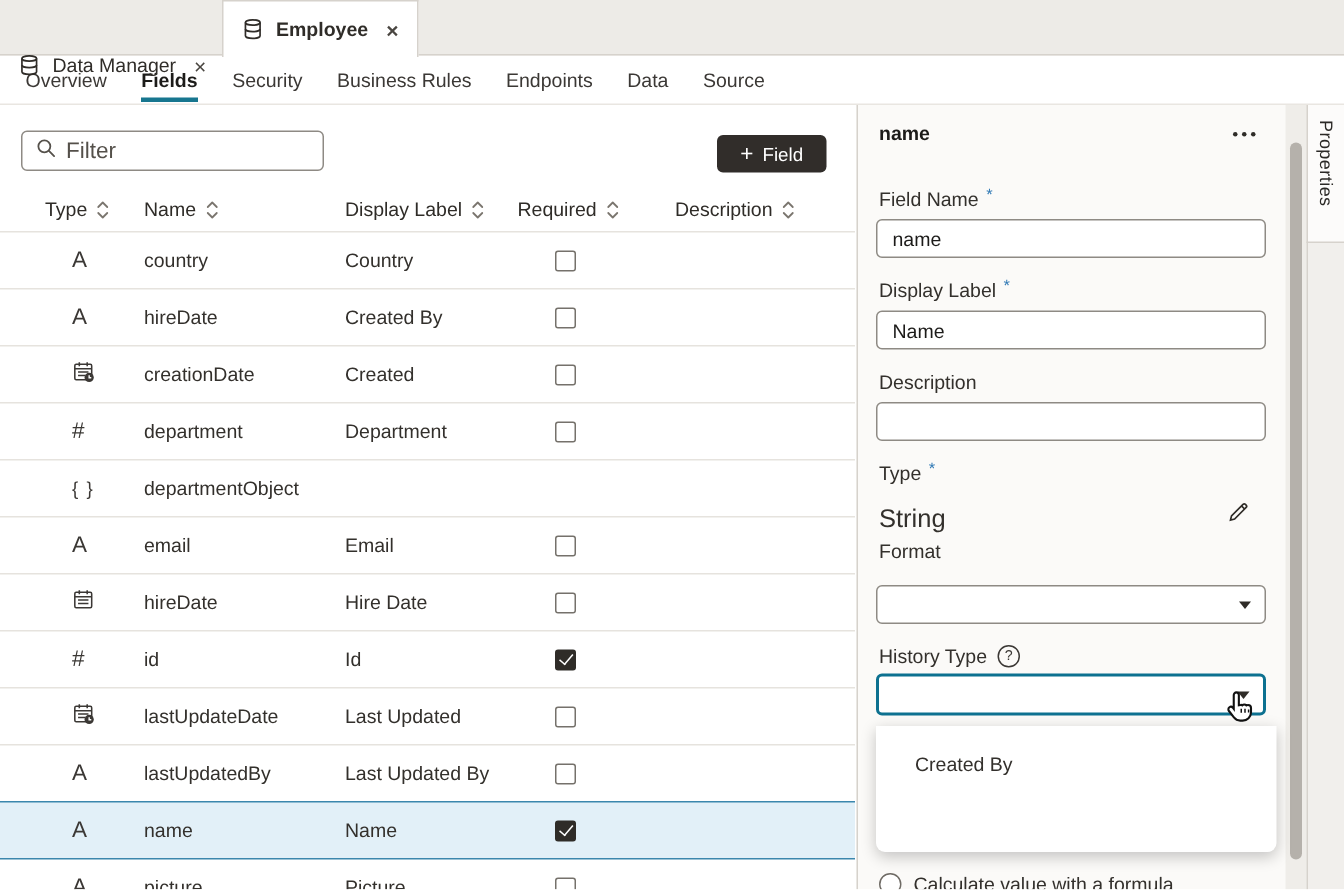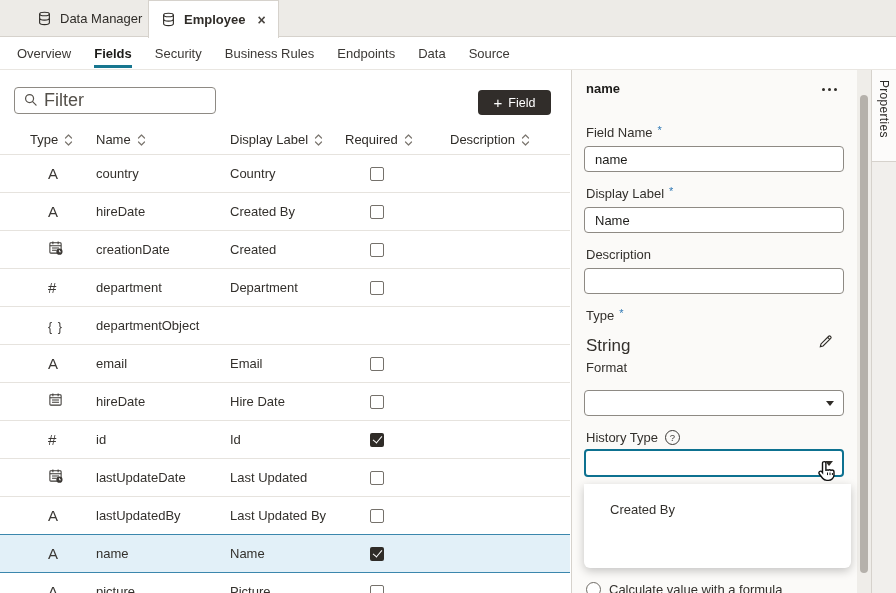--- a/index.html
+++ b/index.html
@@ -4,34 +4,34 @@
 <style>
   * { margin:0; padding:0; box-sizing:border-box; }
   html,body { width:896px; height:593px; overflow:hidden; }
   body { font-family:"Liberation Sans", sans-serif; background:#fff; color:#2f2c28; }
   .stage { position:relative; width:896px; height:593px; overflow:hidden; background:#fff; }
 
   
   .tabbar { position:absolute; left:0; top:0; width:896px; height:37px; background:#edebe7; border-bottom:1px solid #d6d2cc; z-index:5; }
   .wtab { position:absolute; top:0; height:37px; display:flex; align-items:center; gap:8px; padding:0 12px; font-size:13px; color:#2f2c28; cursor:pointer; }
   .wtab .close { font-size:14px; color:#4a4641; margin-left:4px; line-height:1; }
-  .wtab.inactive { left:25px; }
+  .wtab.inactive { left:0;margin-top:25px; }
   .wtab.active { left:148px; height:38px; background:#fff; border:1px solid #d6d2cc; border-bottom:none; font-weight:bold; z-index:6; }
   .dbicon { display:flex; align-items:center; }
 
   
   .subtabs { position:absolute; left:0; top:38px; width:896px; height:32px; background:#fff; border-bottom:1px solid #e9e6e1; display:flex; align-items:stretch; padding-left:17px; gap:23px; z-index:4; }
   .subtab { position:relative; display:flex; align-items:center; font-size:13px; color:#3b3835; cursor:pointer; }
   .subtab.active .subtab-label { font-weight:bold; color:#1c1b19; }
   .subtab.active::after { content:""; position:absolute; left:0; right:0; bottom:1px; height:3px; background:#17768f; }
 
   
   .left-panel { position:absolute; left:0; top:70px; width:570px; height:523px; background:#fff; overflow:hidden; }
   .filter-box { position:absolute; left:14px; top:17px; width:202px; height:27px; border:1px solid #8e8a84; border-radius:4px; background:#fff; display:flex; align-items:center; padding-left:9px; gap:7px; }
-  .filter-box input { border:none; outline:none; flex:1; font-size:18px; font-family:"Liberation Sans",sans-serif; color:#1d4ed8; background:transparent; min-width:0; }
+  .filter-box input { border:none; outline:none; flex:1; font-size:15px; font-family:"Liberation Sans",sans-serif; color:#1d4ed8; background:transparent; min-width:0; }
   .filter-box input::placeholder { color:#54504a; }
   .field-btn { position:absolute; left:478px; top:20px; width:73px; height:25px; background:#312d2a; color:#fff; border:none; border-radius:4px; font-size:12.5px; font-family:"Liberation Sans",sans-serif; display:flex; align-items:center; justify-content:center; gap:6px; cursor:pointer; }
   .field-btn .plus { font-size:15px; font-weight:400; line-height:1; margin-top:-1px; }
 
   .thead { position:absolute; left:0; top:55px; width:570px; height:29px; display:flex; align-items:center; }
   .hcell { display:flex; align-items:center; gap:6px; font-size:13px; color:#2f2c28; }
   .h-type { width:96px; padding-left:30px; }
   .h-name { width:134px; }
   .h-label { width:115px; }
   .h-req  { width:105px; }

